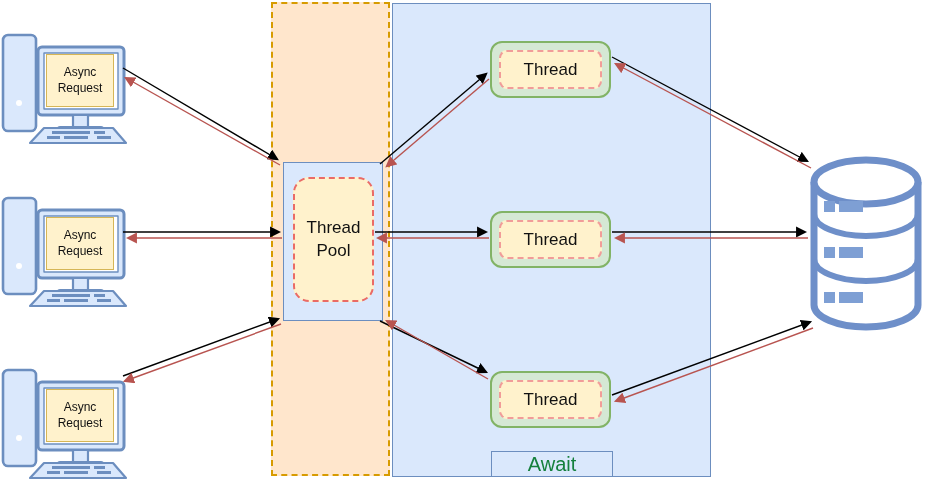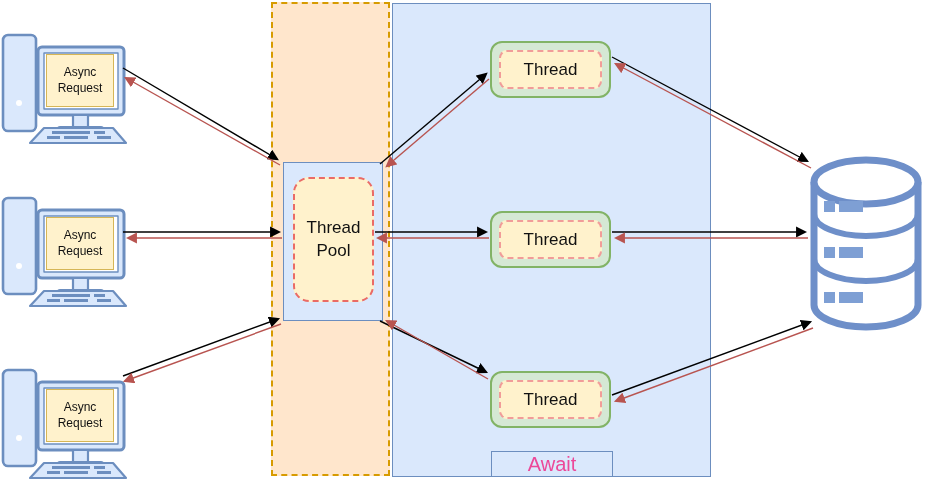--- a/index.html
+++ b/index.html
@@ -33,21 +33,21 @@
     position:absolute;left:7px;top:7px;right:7px;bottom:7px;
     background:#fff2cc;border:2px dashed #f19c99;border-radius:8px;
     display:flex;align-items:center;justify-content:center;
     font-size:17px;color:#111;
   }
   .t1{top:41px}.t2{top:211px}.t3{top:371px}
   .await-label{
     position:absolute;left:491px;top:451px;width:122px;height:26px;
     border:1.5px solid #6c8ebf;box-sizing:border-box;
     display:flex;align-items:center;justify-content:center;
-    font-size:20px;color:#ec4899;
+    font-size:20px;color:#15803d;
   }
   .computer{position:absolute;left:0;width:135px;height:112px;}
   .c1{top:33px}.c2{top:196px}.c3{top:368px}
   .async-box{
     position:absolute;left:46px;width:68px;height:53px;
     background:#fff2cc;border:1.5px solid #d6b656;box-sizing:border-box;
     display:flex;align-items:center;justify-content:center;text-align:center;
     font-size:12px;color:#111;white-space:pre-line;line-height:1.3;
   }
   .ab1{top:54px}.ab2{top:217px}.ab3{top:389px}

